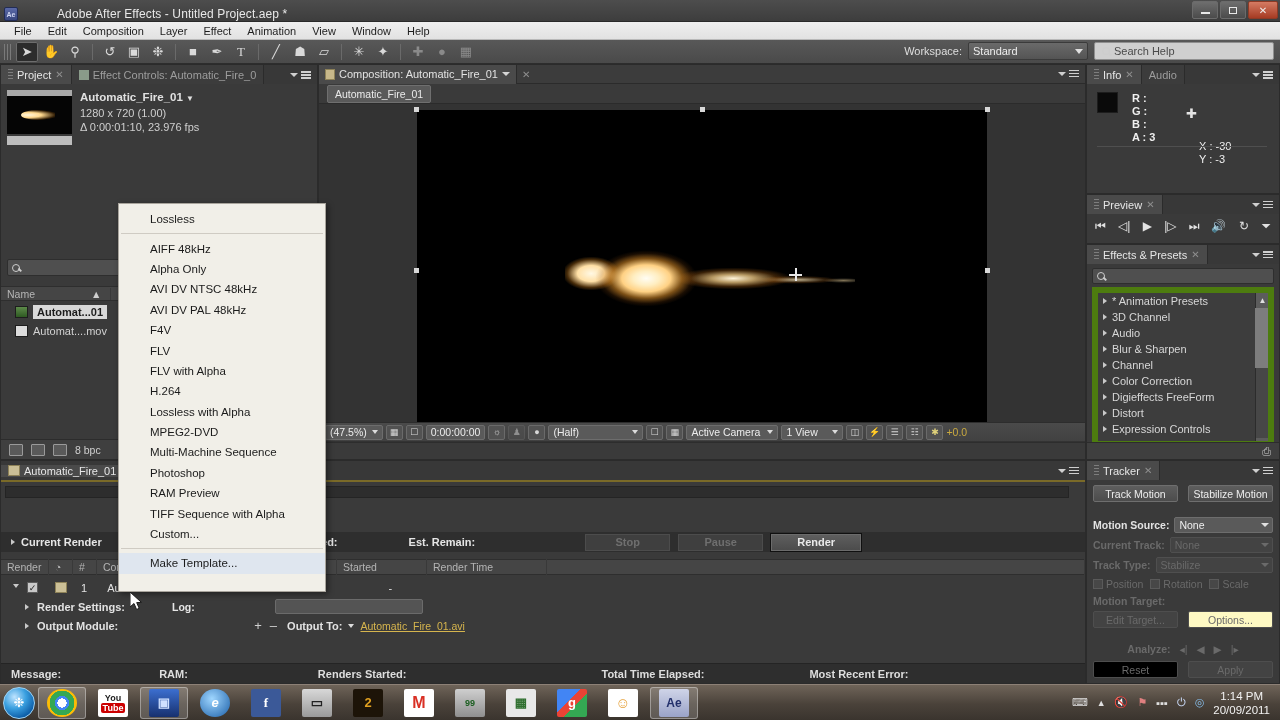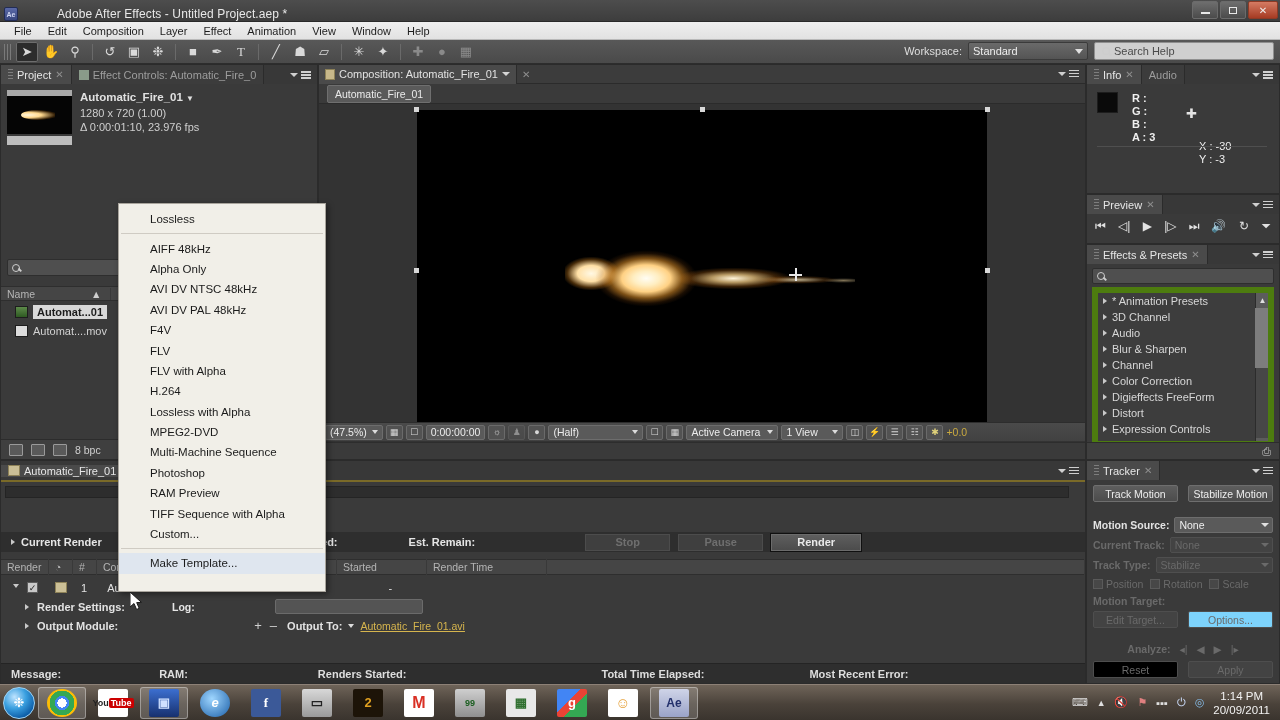--- a/index.html
+++ b/index.html
@@ -724,21 +724,21 @@
         </div>
       </div>
       <div class="tr-checks">
         <span><span class="tr-cb"></span><span>Position</span></span>
         <span><span class="tr-cb"></span><span>Rotation</span></span>
         <span><span class="tr-cb"></span><span>Scale</span></span>
       </div>
       <div style="color:#6a6a6a;font-size:10.5px;font-weight:bold;margin:4px 0">Motion Target:</div>
       <div class="tr-rowbtn">
         <div class="tr-btn" style="color:#6a6a6a;border-color:#4e4e4e;background:#434343">Edit Target...</div>
-        <div class="tr-btn" style="color:#6a6a6a;border-color:#4e4e4e;background:#7dd3fc">Options...</div>
+        <div class="tr-btn" style="color:#6a6a6a;border-color:#4e4e4e;background:#fef9c3">Options...</div>
       </div>
       <div class="tr-analyze">
         <span style="font-weight:bold">Analyze:</span>
         <span>◂|</span>
         <span>◀</span>
         <span>▶</span>
         <span>|▸</span>
       </div>
       <div class="tr-rowbtn">
         <div class="tr-btn" style="color:#6a6a6a;border-color:#4e4e4e;background:#000000">Reset</div>
@@ -774,21 +774,21 @@
   </svg>
 
   <div class="taskbar">
     <div class="startorb">
       <span style="color:#fff;font-size:13px">❉</span>
     </div>
     <div class="tb-item on">
       <span class="tb-ico" style="background:radial-gradient(circle at 50% 50%,#fff 0 22%,#4285f4 23% 34%,#34a853 35% 60%,#fbbc05 61% 78%,#ea4335 79% 100%);border-radius:50%"></span>
     </div>
     <div class="tb-item">
-      <span class="tb-ico" style="background:#fff;color:#cc0000;font-size:9px;line-height:10px">
+      <span class="tb-ico" style="background:#fff;color:#cc0000;font-size:9px;flex-direction:column;line-height:10px">
         <span style="color:#222">You</span>
           <span style="background:#cc0000;color:#fff;padding:0 2px;border-radius:2px">Tube</span>
       </span>
     </div>
     <div class="tb-item on">
       <span class="tb-ico" style="background:linear-gradient(#3c6fd0,#17306e);color:#cfe0ff">▣</span>
     </div>
     <div class="tb-item">
       <span class="tb-ico" style="background:radial-gradient(circle at 40% 35%,#9fd6ff,#1b5fa8);border-radius:50%;color:#fff;font-style:italic">e</span>
     </div>

